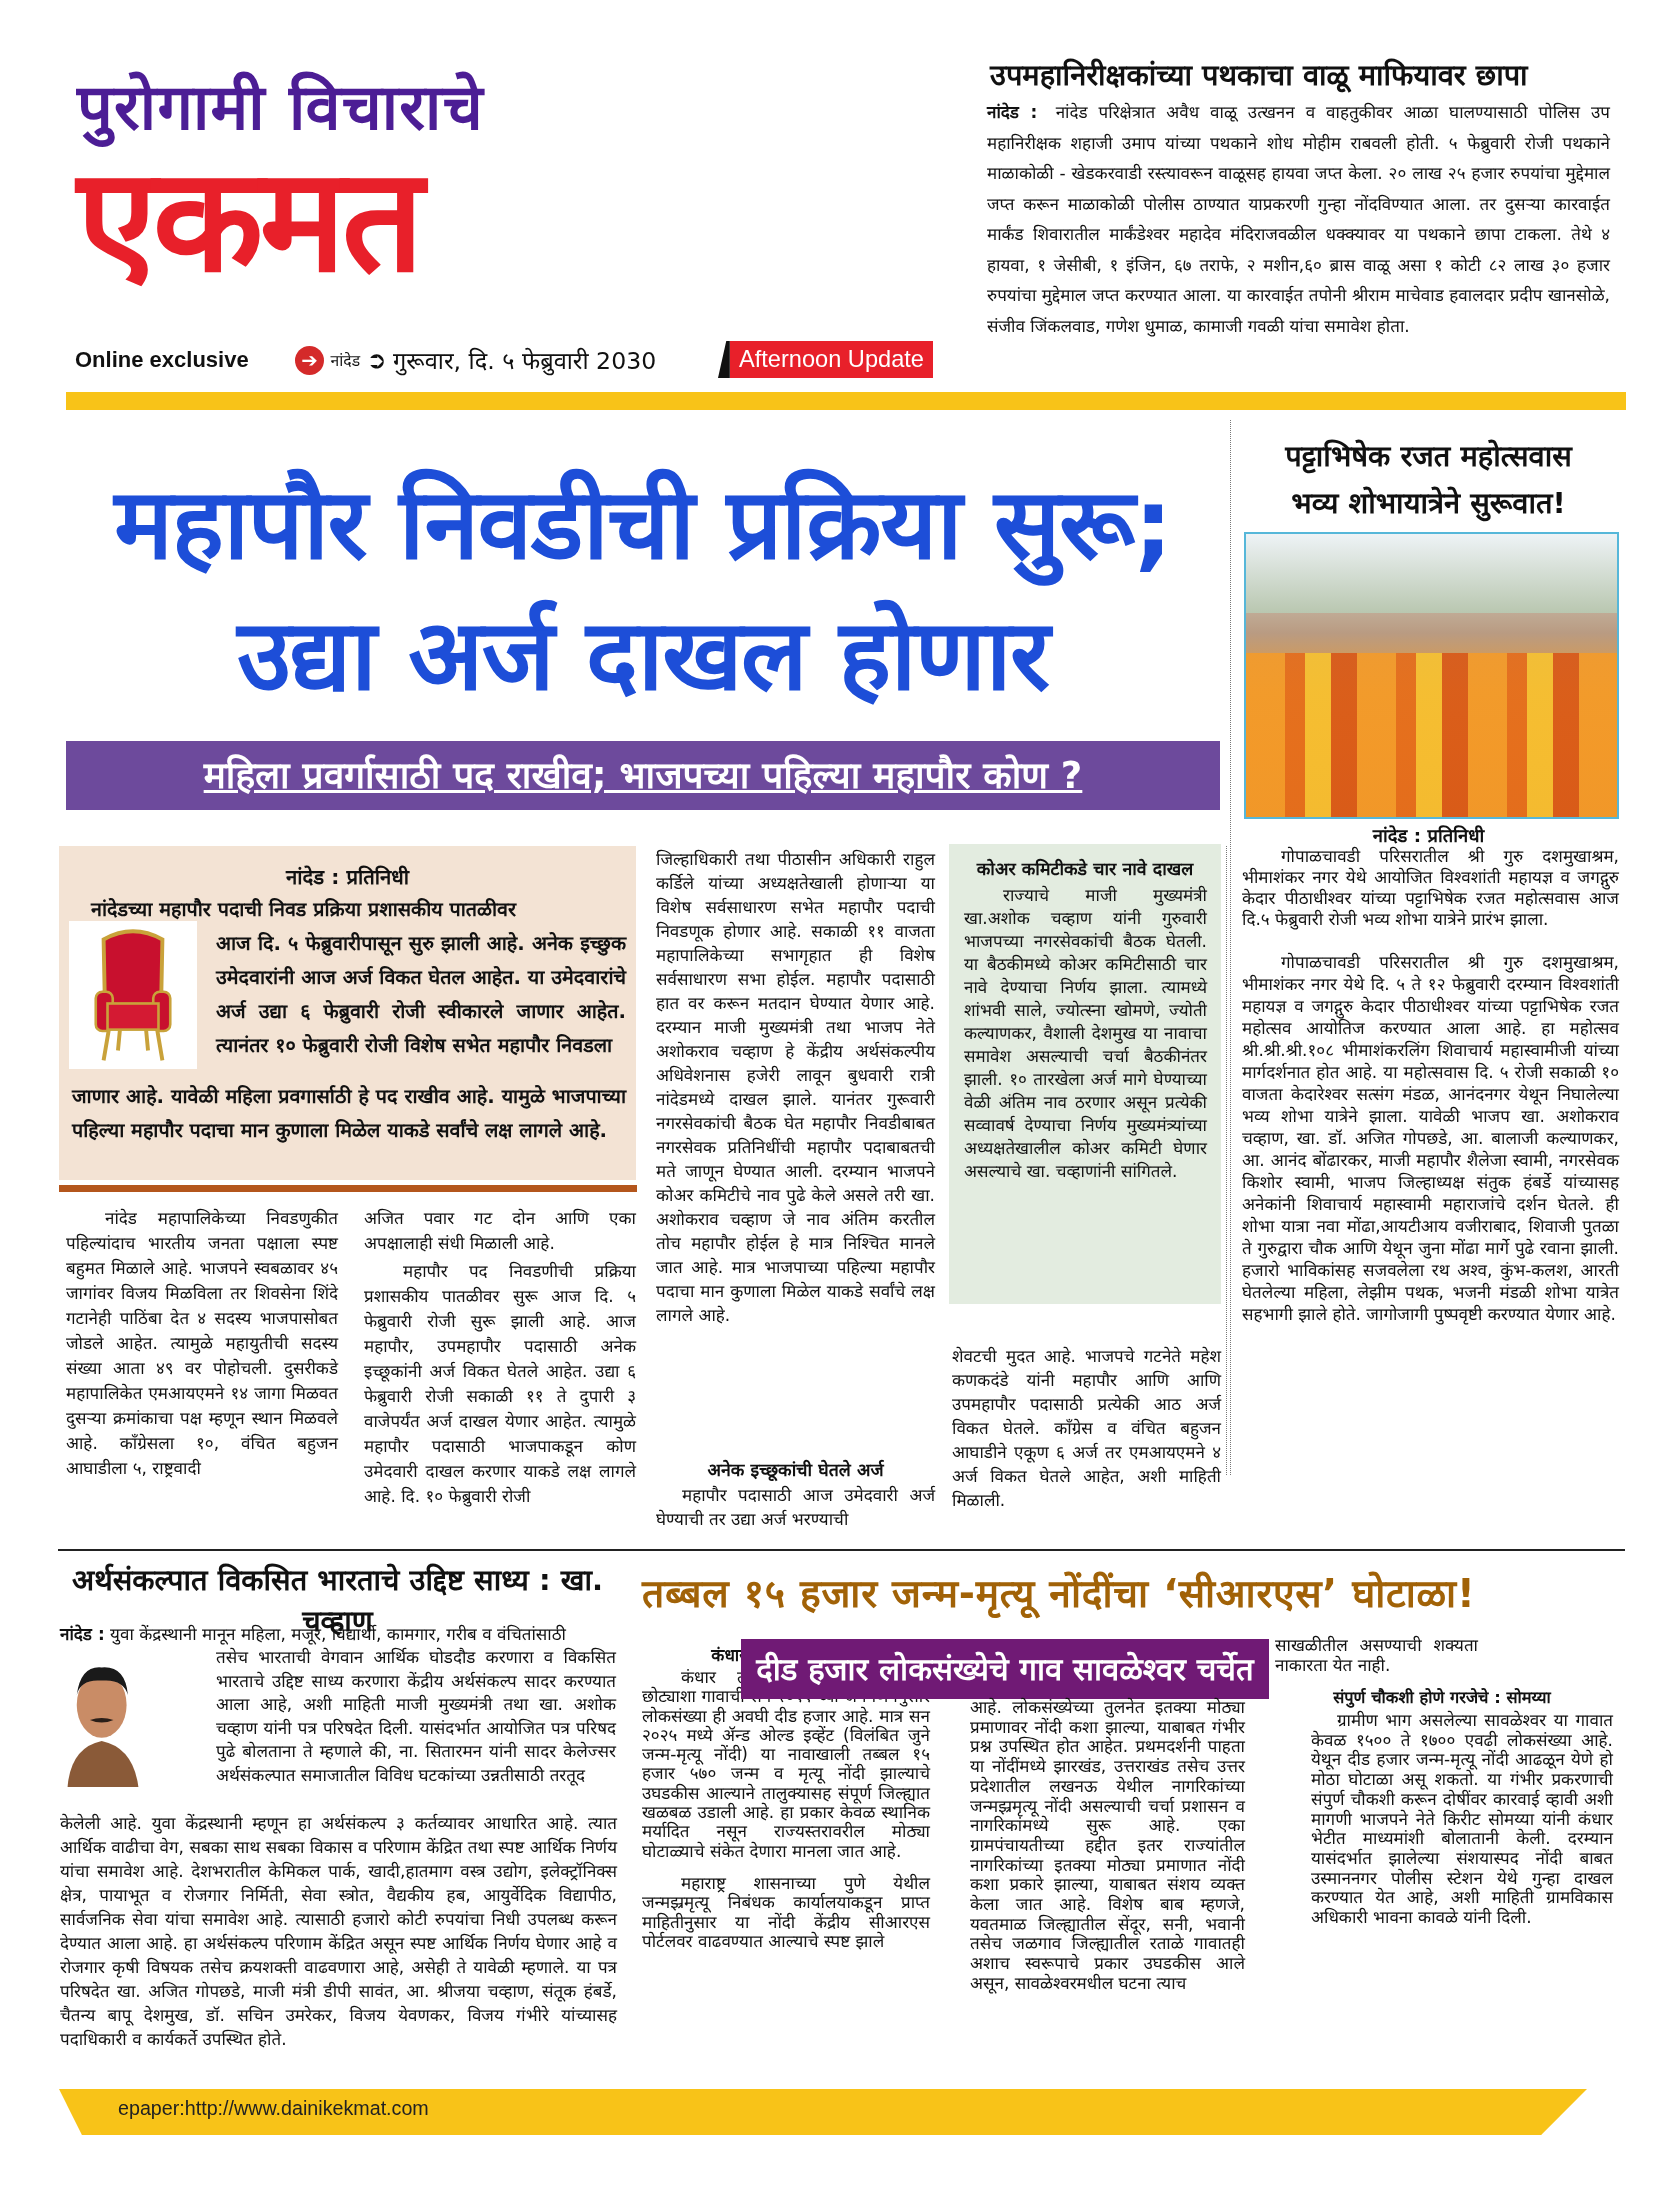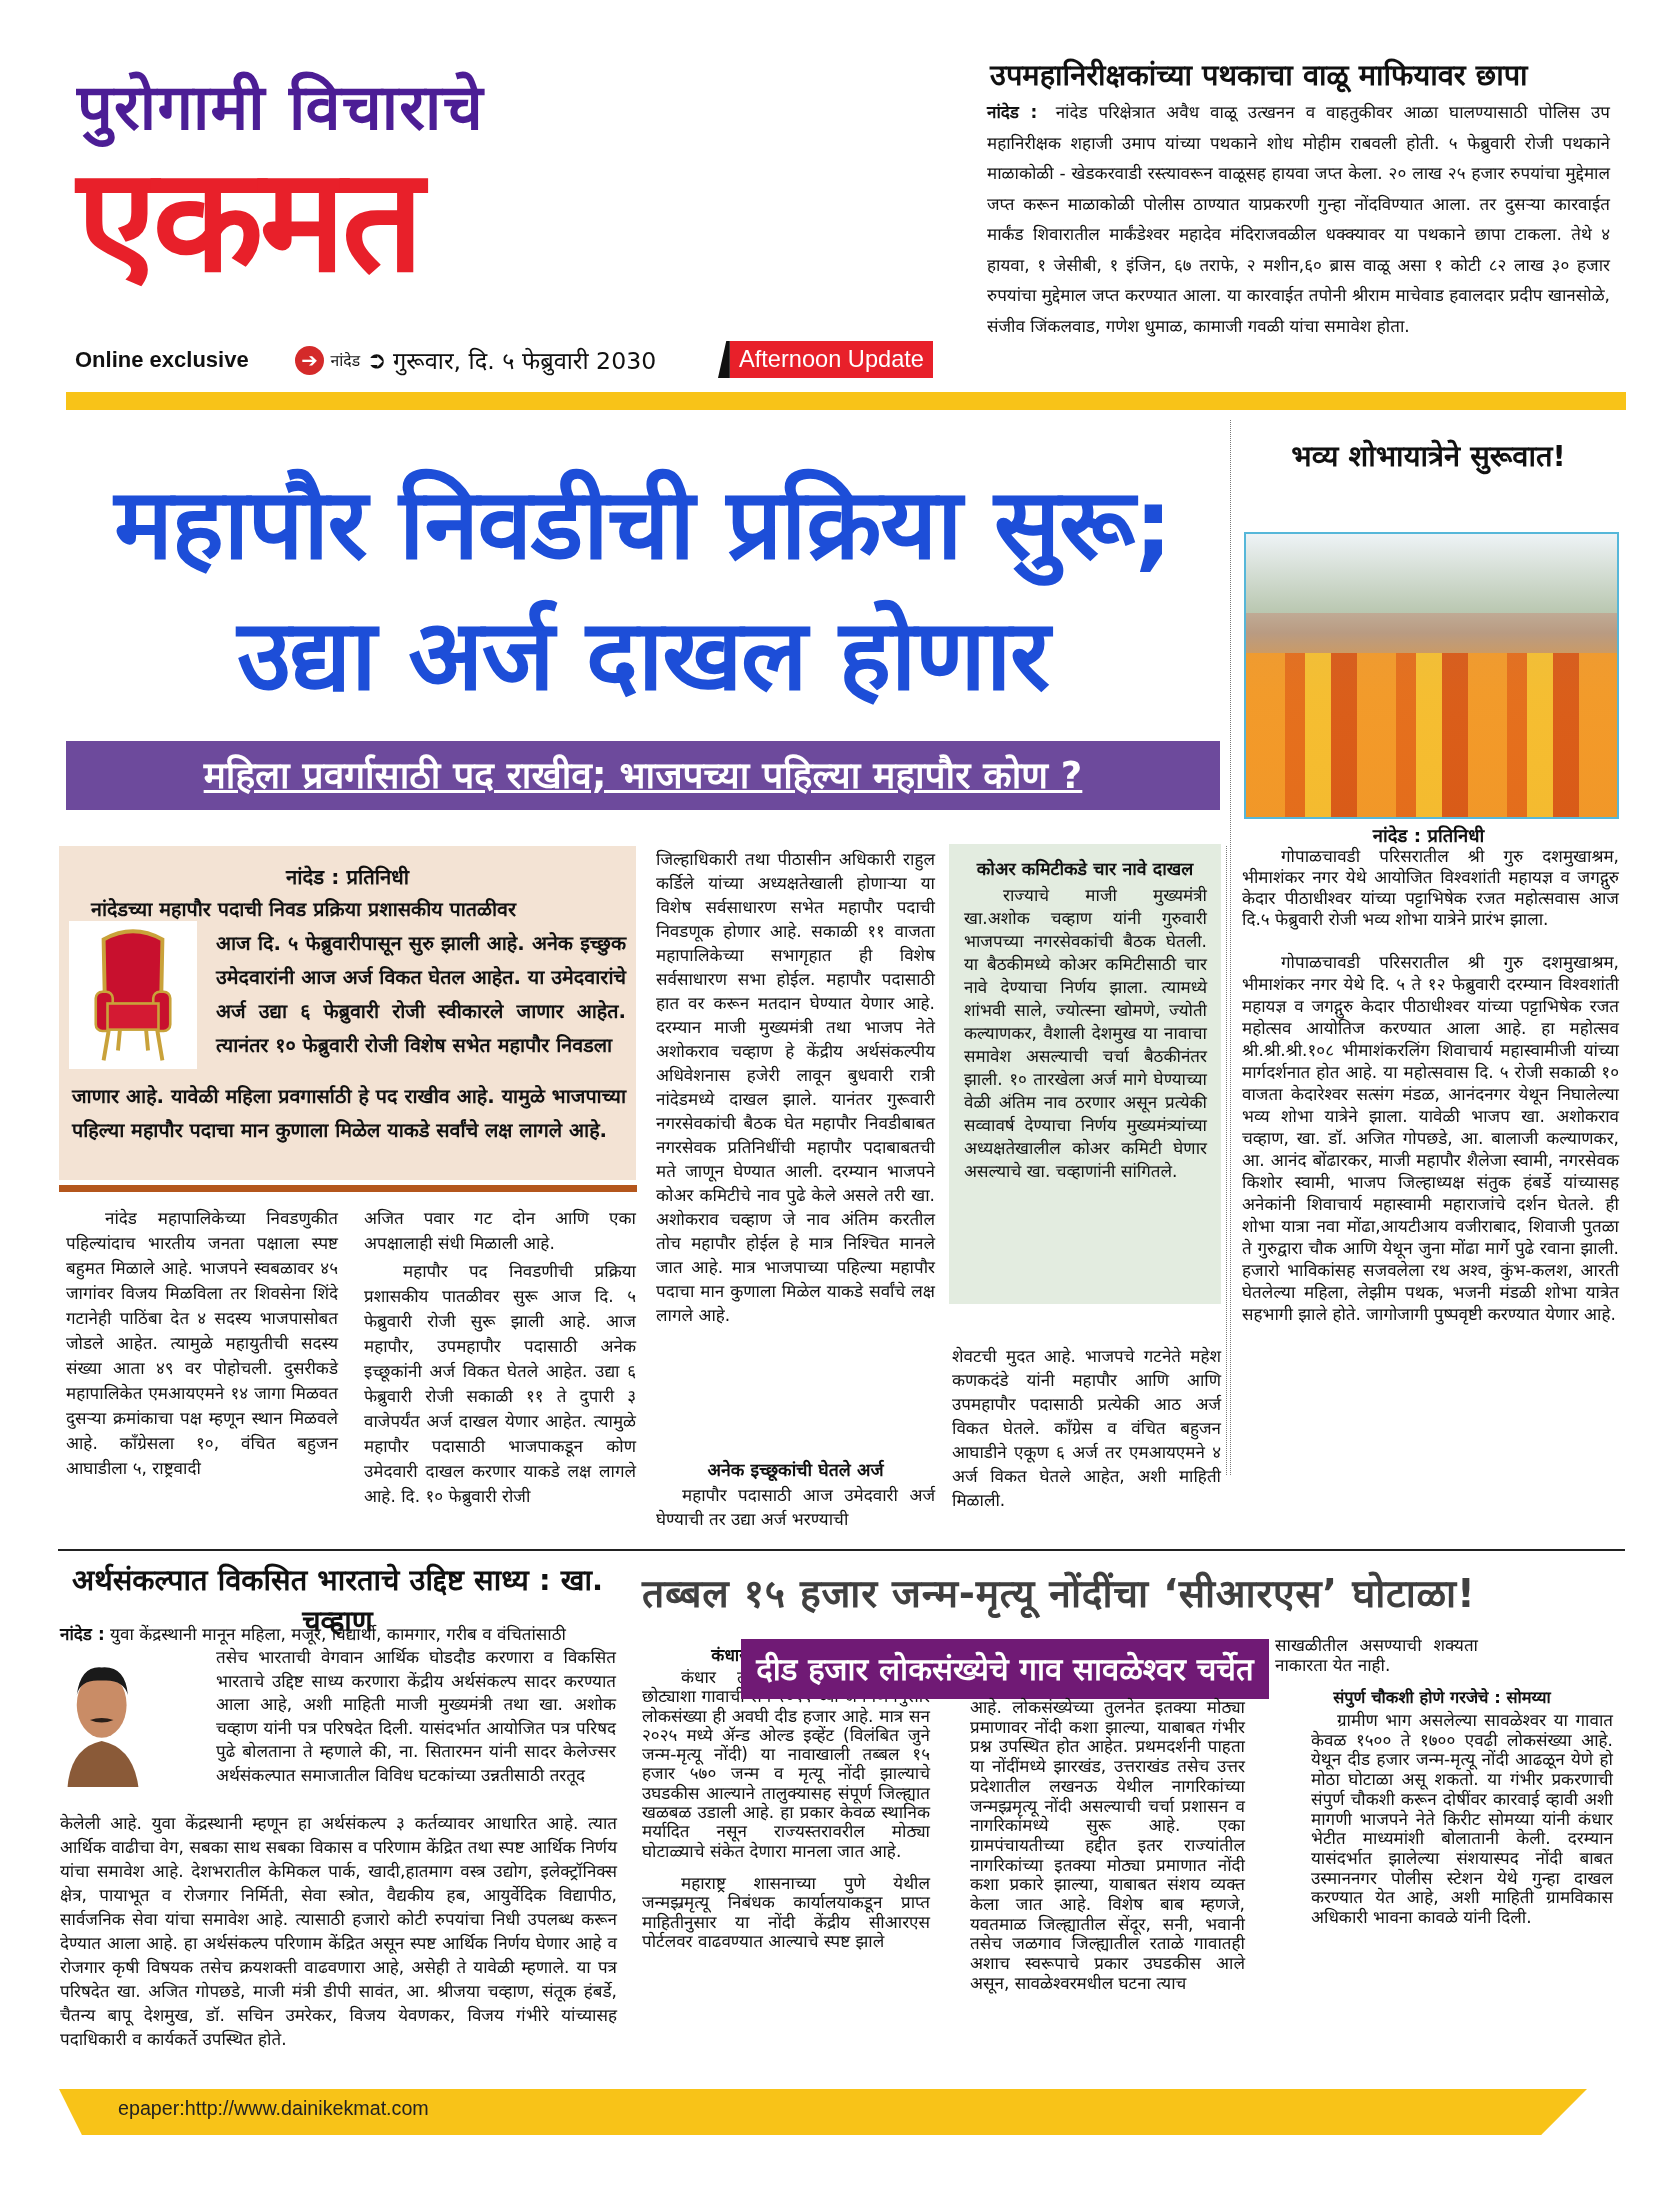--- a/index.html
+++ b/index.html
@@ -45,21 +45,21 @@
   .sub-head { font-weight: bold; font-size: 17.7px; line-height: 26px; text-align: center; }
 
   
   .fest-head { left: 1232px; top: 433px; width: 393px; text-align: center; font-weight: bold; font-size: 29px; line-height: 47px; }
   .fest-photo { left: 1244px; top: 532px; width: 375px; height: 287px; border: 2px solid #56b7d9; background: linear-gradient(180deg,#d9e3ec 0%, #c9c1b0 18%, #b99b82 35%, #e89a36 55%, #f08a1f 75%, #e0781a 100%); overflow: hidden; }
   .fest-photo .crowd { position:absolute; left:0; right:0; bottom:0; height:58%; background: repeating-linear-gradient(90deg, #f39b2a 0 39px, #e46c1c 39px 59px, #f6c232 59px 85px, #d85818 85px 111px); opacity: 0.9; }
   .fest-photo .sky { position:absolute; left:0; right:0; top:0; height:28%; background: linear-gradient(180deg,#eef3f6,#b9c7b0); }
 
   
   .b-head-left { left: 59px; top: 1560px; width: 557px; font-weight: bold; font-size: 29px; line-height: 41px; text-align: center; }
-  .b-head-pink { left: 642px; top: 1568px; width: 983px; font-weight: bold; font-size: 39px; line-height: 52px; color: #404040; letter-spacing: 0.7px; }
+  .b-head-pink { left: 642px; top: 1568px; width: 983px; font-weight: bold; font-size: 39px; line-height: 52px; color: #a16207; letter-spacing: 0.7px; }
   .dark-band { left: 741px; top: 1639px; width: 528px; height: 60px; background: #701a75; color: #fff; font-size: 31px; line-height: 60px; text-align: center; font-weight: bold; }
   .portrait { left: 61px; top: 1649px; width: 82px; height: 138px; }
   .footer-bar { left: 59px; top: 2089px; width: 1528px; height: 46px; background: #f8c318; clip-path: polygon(0 0, 100% 0, 97% 100%, 1.5% 100%); }
   .footer-url { left: 118px; top: 2097px; font-family: "Liberation Sans", sans-serif; font-size: 19.7px; color: #222; }
 </style>
 </head>
 <body>
 
 <div class="abs tagline">पुरोगामी विचाराचे</div>
 <div class="abs masthead">एकमत</div>
@@ -113,20 +113,21 @@
 <div class="abs col-text justify" style="left:656px; top:847px; width:279px; line-height:24px;">जिल्हाधिकारी तथा पीठासीन अधिकारी राहुल कर्डिले यांच्या अध्यक्षतेखाली होणाऱ्या या विशेष सर्वसाधारण सभेत महापौर पदाची निवडणूक होणार आहे. सकाळी ११ वाजता महापालिकेच्या सभागृहात ही विशेष सर्वसाधारण सभा होईल. महापौर पदासाठी हात वर करून मतदान घेण्यात येणार आहे. दरम्यान माजी मुख्यमंत्री तथा भाजप नेते अशोकराव चव्हाण हे केंद्रीय अर्थसंकल्पीय अधिवेशनास हजेरी लावून बुधवारी रात्री नांदेडमध्ये दाखल झाले. यानंतर गुरूवारी नगरसेवकांची बैठक घेत महापौर निवडीबाबत नगरसेवक प्रतिनिधींची महापौर पदाबाबतची मते जाणून घेण्यात आली. दरम्यान भाजपने कोअर कमिटीचे नाव पुढे केले असले तरी खा. अशोकराव चव्हाण जे नाव अंतिम करतील तोच महापौर होईल हे मात्र निश्चित मानले जात आहे. मात्र भाजपाच्या पहिल्या महापौर पदाचा मान कुणाला मिळेल याकडे सर्वांचे लक्ष लागले आहे.</div>
 <div class="abs sub-head" style="left:656px; top:1457px; width:279px;">अनेक इच्छूकांची घेतले अर्ज</div>
 <div class="abs col-text justify" style="left:656px; top:1483px; width:279px; text-indent:26px;">महापौर पदासाठी आज उमेदवारी अर्ज घेण्याची तर उद्या अर्ज भरण्याची</div>
 
 <div class="abs green-box"></div>
 <div class="abs sub-head" style="left:957px; top:856px; width:256px;">कोअर कमिटीकडे चार नावे दाखल</div>
 <div class="abs col-text justify" style="left:964px; top:884px; width:243px; line-height:23px; text-indent:39px;">राज्याचे माजी मुख्यमंत्री खा.अशोक चव्हाण यांनी गुरुवारी भाजपच्या नगरसेवकांची बैठक घेतली. या बैठकीमध्ये कोअर कमिटीसाठी चार नावे देण्याचा निर्णय झाला. त्यामध्ये शांभवी साले, ज्योत्स्ना खोमणे, ज्योती कल्याणकर, वैशाली देशमुख या नावाचा समावेश असल्याची चर्चा बैठकीनंतर झाली. १० तारखेला अर्ज मागे घेण्याच्या वेळी अंतिम नाव ठरणार असून प्रत्येकी सव्वावर्ष देण्याचा निर्णय मुख्यमंत्र्यांच्या अध्यक्षतेखालील कोअर कमिटी घेणार असल्याचे खा. चव्हाणांनी सांगितले.</div>
 <div class="abs col-text justify" style="left:952px; top:1344px; width:269px; line-height:24px;">शेवटची मुदत आहे. भाजपचे गटनेते महेश कणकदंडे यांनी महापौर आणि आणि उपमहापौर पदासाठी प्रत्येकी आठ अर्ज विकत घेतले. कॉंग्रेस व वंचित बहुजन आघाडीने एकूण ६ अर्ज तर एमआयएमने ४ अर्ज विकत घेतले आहेत, अशी माहिती मिळाली.</div>
 
 <div class="abs fest-head">
+  <div>पट्टाभिषेक रजत महोत्सवास</div>
   <div>भव्य शोभायात्रेने सुरूवात!</div>
 </div>
 <div class="abs fest-photo">
   <div class="sky"></div>
   <div class="crowd"></div>
 </div>
 <div class="abs sub-head" style="left:1232px; top:823px; width:393px; font-size:18.4px;">नांदेड : प्रतिनिधी</div>
 <div class="abs col-text justify" style="left:1242px; top:846px; width:377px; line-height:21px; text-indent:39px;">गोपाळचावडी परिसरातील श्री गुरु दशमुखाश्रम, भीमाशंकर नगर येथे आयोजित विश्वशांती महायज्ञ व जगद्गुरु केदार पीठाधीश्वर यांच्या पट्टाभिषेक रजत महोत्सवास आज दि.५ फेब्रुवारी रोजी भव्य शोभा यात्रेने प्रारंभ झाला.</div>
 <div class="abs col-text justify" style="left:1242px; top:951px; width:377px; line-height:22px; text-indent:39px;">गोपाळचावडी परिसरातील श्री गुरु दशमुखाश्रम, भीमाशंकर नगर येथे दि. ५ ते १२ फेब्रुवारी दरम्यान विश्वशांती महायज्ञ व जगद्गुरु केदार पीठाधीश्वर यांच्या पट्टाभिषेक रजत महोत्सव आयोतिज करण्यात आला आहे. हा महोत्सव श्री.श्री.श्री.१०८ भीमाशंकरलिंग शिवाचार्य महास्वामीजी यांच्या मार्गदर्शनात होत आहे. या महोत्सवास दि. ५ रोजी सकाळी १० वाजता केदारेश्वर सत्संग मंडळ, आनंदनगर येथून निघालेल्या भव्य शोभा यात्रेने झाला. यावेळी भाजप खा. अशोकराव चव्हाण, खा. डॉ. अजित गोपछडे, आ. बालाजी कल्याणकर, आ. आनंद बोंढारकर, माजी महापौर शैलेजा स्वामी, नगरसेवक किशोर स्वामी, भाजप जिल्हाध्यक्ष संतुक हंबर्डे यांच्यासह अनेकांनी शिवाचार्य महास्वामी महाराजांचे दर्शन घेतले. ही शोभा यात्रा नवा मोंढा,आयटीआय वजीराबाद, शिवाजी पुतळा ते गुरुद्वारा चौक आणि येथून जुना मोंढा मार्गे पुढे रवाना झाली. हजारो भाविकांसह सजवलेला रथ अश्व, कुंभ-कलश, आरती घेतलेल्या महिला, लेझीम पथक, भजनी मंडळी शोभा यात्रेत सहभागी झाले होते. जागोजागी पुष्पवृष्टी करण्यात येणार आहे.</div>
 

